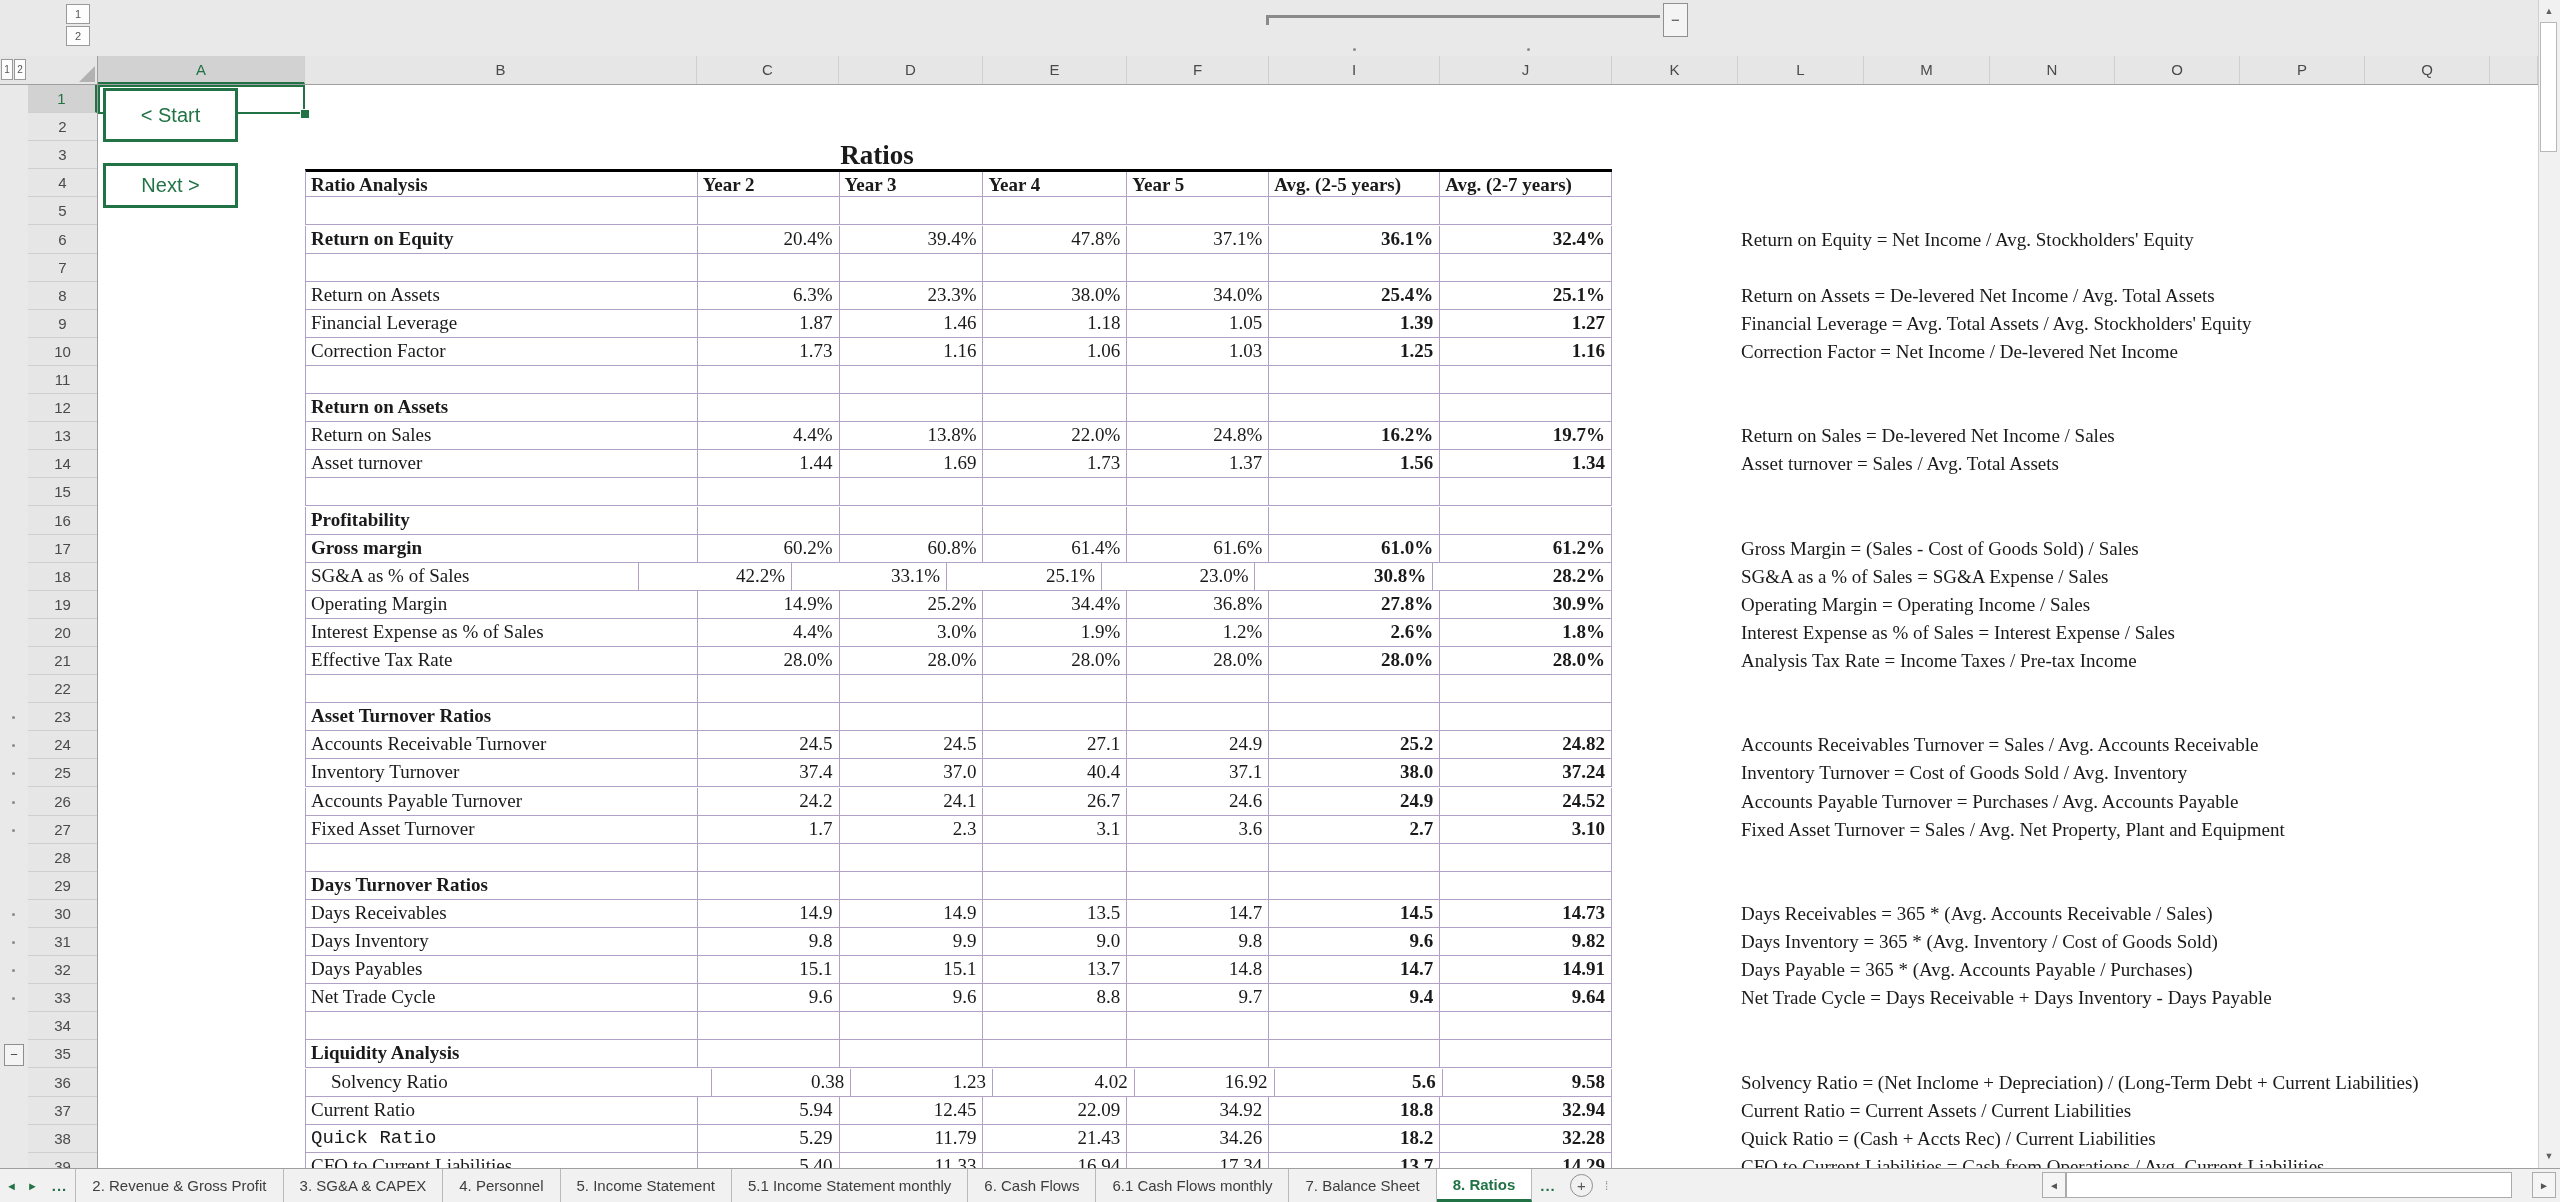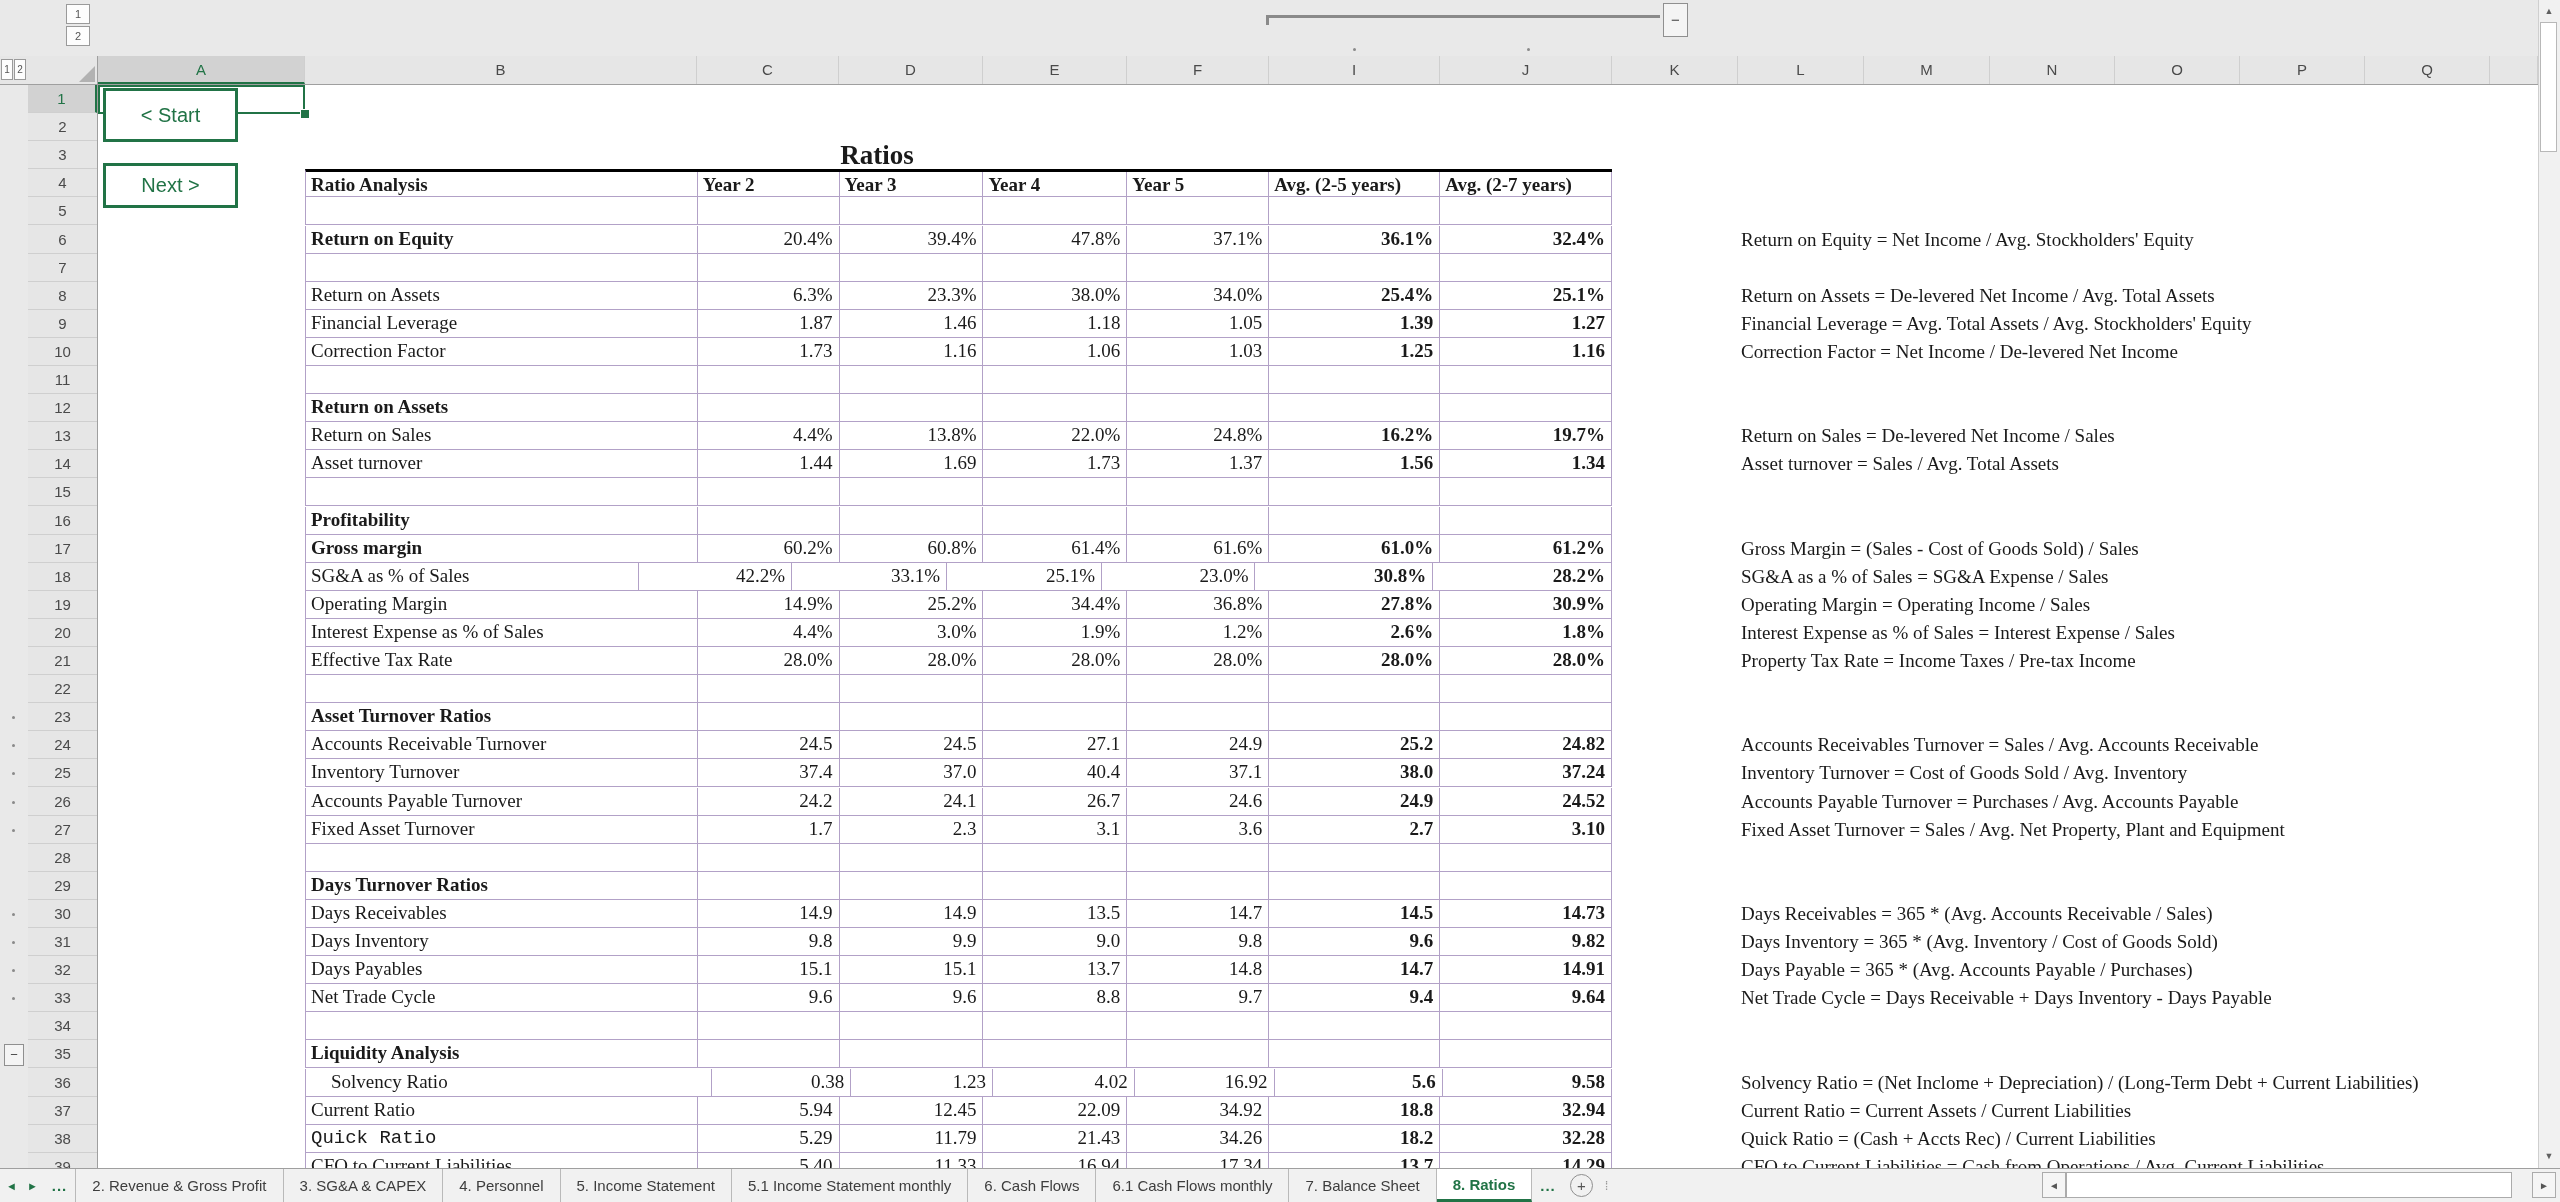--- a/index.html
+++ b/index.html
@@ -515,21 +515,21 @@
       <div class="f-line" style="top: 225.5px; height: 28.1px; line-height: 28.1px;">Return on Equity = Net Income / Avg. Stockholders' Equity</div>
       <div class="f-line" style="top: 281.7px; height: 28.1px; line-height: 28.1px;">Return on Assets = De-levered Net Income / Avg. Total Assets</div>
       <div class="f-line" style="top: 309.8px; height: 28.1px; line-height: 28.1px;">Financial Leverage = Avg. Total Assets / Avg. Stockholders' Equity</div>
       <div class="f-line" style="top: 337.9px; height: 28.1px; line-height: 28.1px;">Correction Factor = Net Income / De-levered Net Income</div>
       <div class="f-line" style="top: 422.2px; height: 28.1px; line-height: 28.1px;">Return on Sales =  De-levered Net Income / Sales</div>
       <div class="f-line" style="top: 450.3px; height: 28.1px; line-height: 28.1px;">Asset turnover = Sales / Avg. Total Assets</div>
       <div class="f-line" style="top: 534.6px; height: 28.1px; line-height: 28.1px;">Gross Margin = (Sales - Cost of Goods Sold) / Sales</div>
       <div class="f-line" style="top: 562.7px; height: 28.1px; line-height: 28.1px;">SG&amp;A as a % of Sales = SG&amp;A Expense / Sales</div>
       <div class="f-line" style="top: 590.8px; height: 28.1px; line-height: 28.1px;">Operating Margin = Operating Income / Sales</div>
       <div class="f-line" style="top: 618.9px; height: 28.1px; line-height: 28.1px;">Interest Expense as % of Sales = Interest Expense / Sales</div>
-      <div class="f-line" style="top: 647px; height: 28.1px; line-height: 28.1px;">Property Tax Rate = Income Taxes / Pre-tax Income</div>
+      <div class="f-line" style="top: 647px; height: 28.1px; line-height: 28.1px;">Analysis Tax Rate = Income Taxes / Pre-tax Income</div>
       <div class="f-line" style="top: 731.3px; height: 28.1px; line-height: 28.1px;">Accounts Receivables Turnover = Sales / Avg. Accounts Receivable</div>
       <div class="f-line" style="top: 759.4px; height: 28.1px; line-height: 28.1px;">Inventory Turnover = Cost of Goods Sold / Avg. Inventory</div>
       <div class="f-line" style="top: 787.5px; height: 28.1px; line-height: 28.1px;">Accounts Payable Turnover = Purchases / Avg. Accounts Payable</div>
       <div class="f-line" style="top: 815.6px; height: 28.1px; line-height: 28.1px;">Fixed Asset Turnover = Sales / Avg. Net Property, Plant and Equipment</div>
       <div class="f-line" style="top: 899.9px; height: 28.1px; line-height: 28.1px;">Days Receivables =  365 * (Avg. Accounts Receivable / Sales)</div>
       <div class="f-line" style="top: 928px; height: 28.1px; line-height: 28.1px;">Days Inventory = 365 * (Avg. Inventory / Cost of Goods Sold)</div>
       <div class="f-line" style="top: 956.1px; height: 28.1px; line-height: 28.1px;">Days Payable = 365 * (Avg. Accounts Payable / Purchases)</div>
       <div class="f-line" style="top: 984.2px; height: 28.1px; line-height: 28.1px;">Net Trade Cycle = Days Receivable + Days Inventory - Days Payable</div>
       <div class="f-line" style="top: 1068.5px; height: 28.1px; line-height: 28.1px;">Solvency Ratio = (Net Inclome + Depreciation) / (Long-Term Debt + Current Liabilities)</div>
       <div class="f-line" style="top: 1096.6px; height: 28.1px; line-height: 28.1px;">Current Ratio = Current Assets / Current Liabilities</div>

